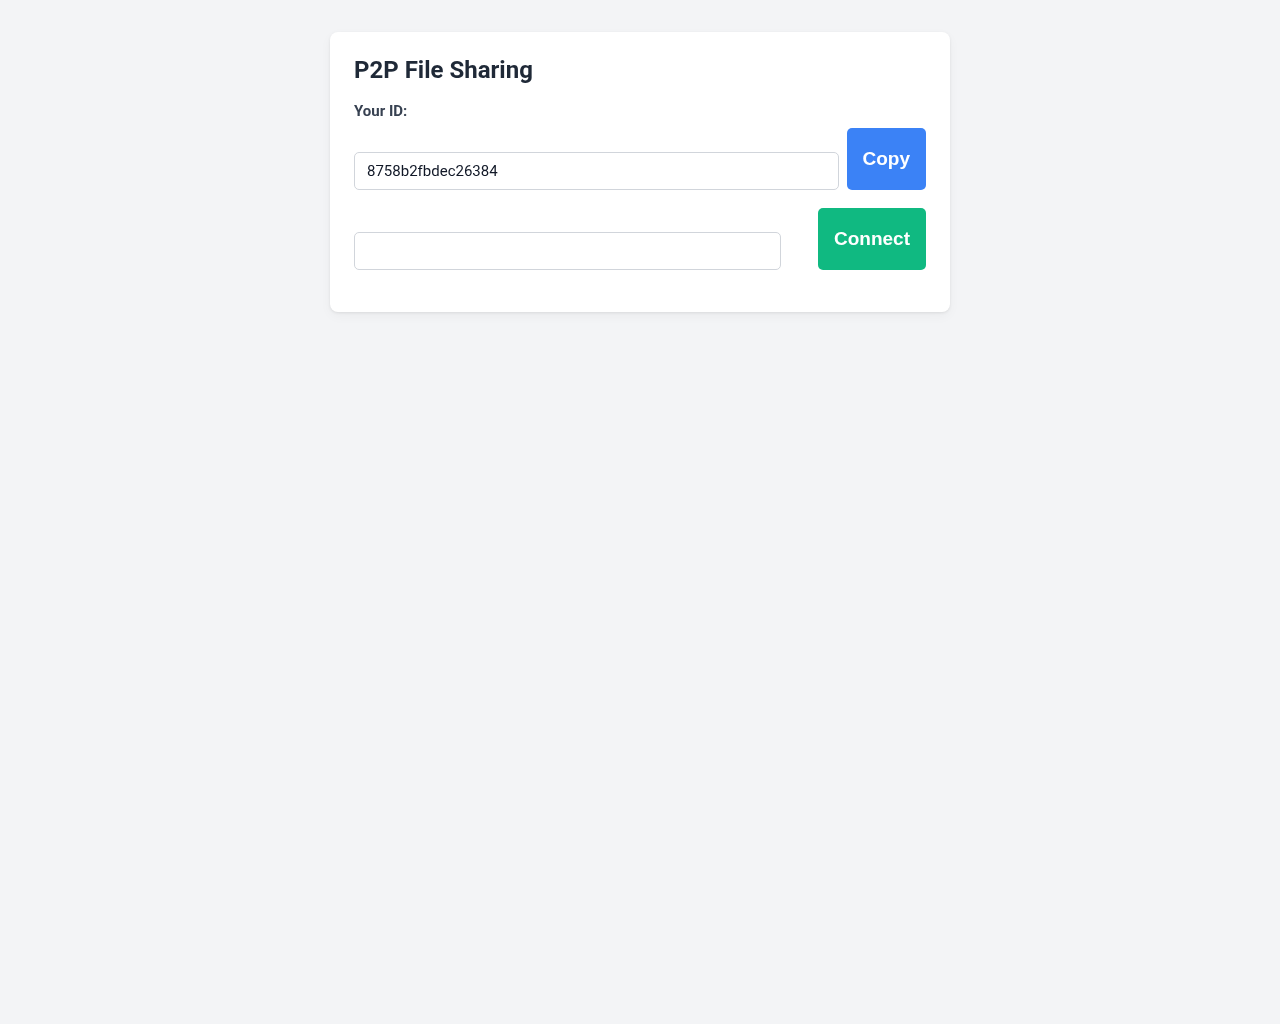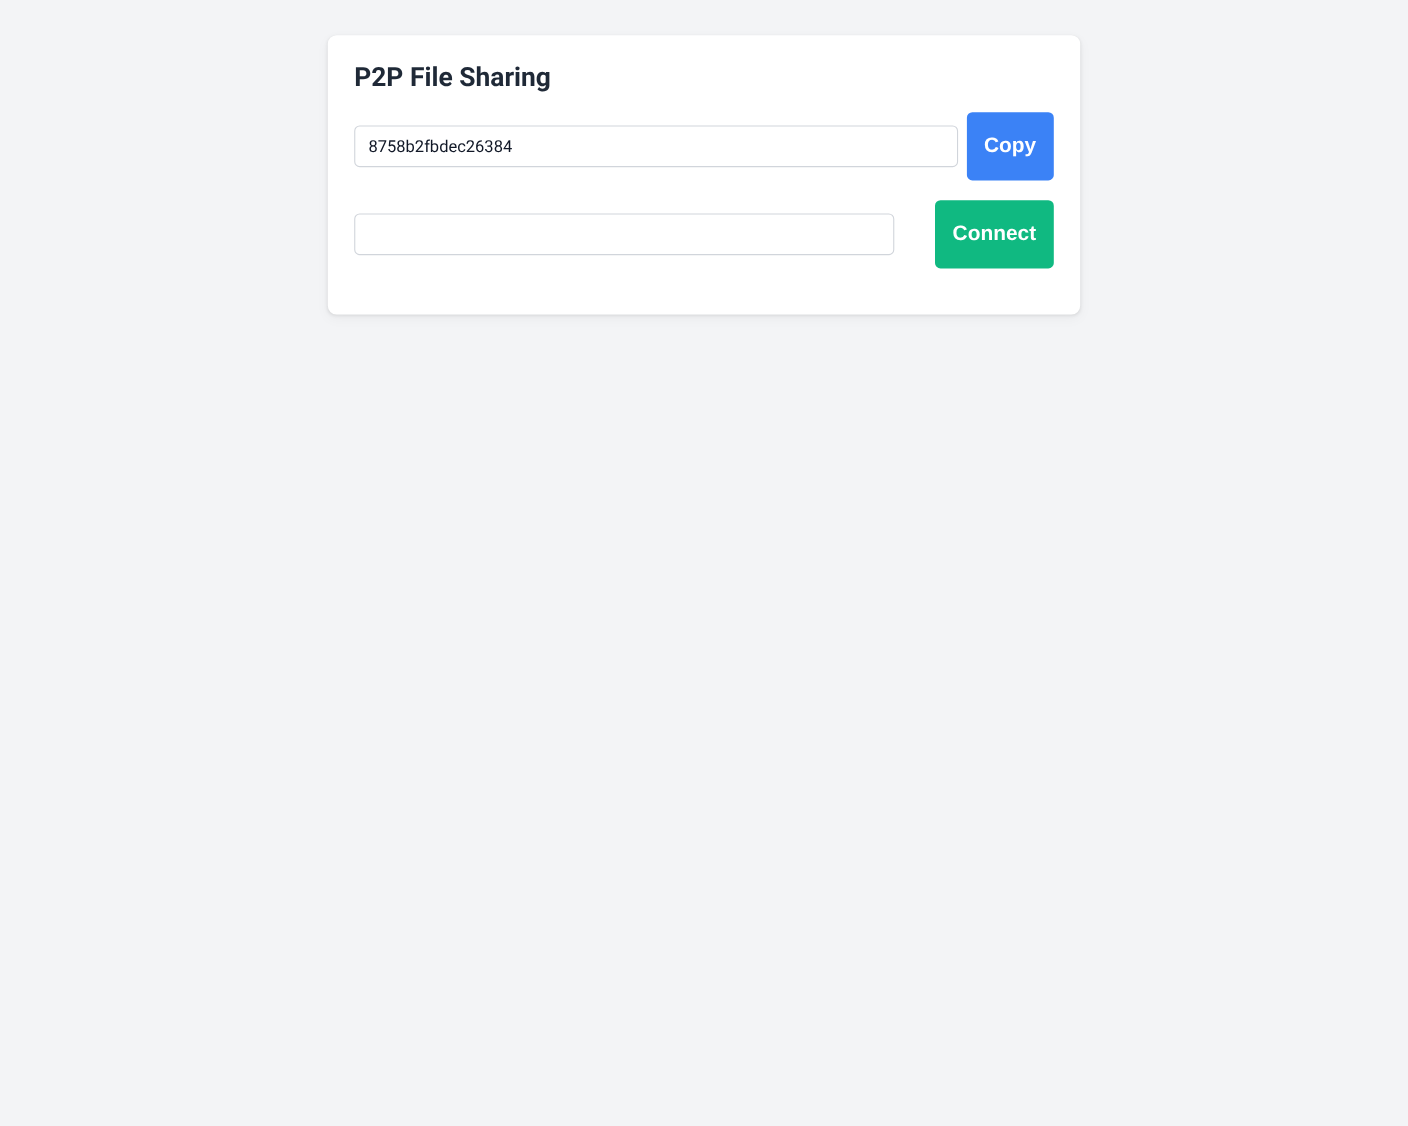--- a/index.html
+++ b/index.html
@@ -9,42 +9,42 @@
     }
     body {
       font-family: -apple-system, BlinkMacSystemFont, "Segoe UI", Roboto, "Helvetica Neue", Arial, sans-serif;
       background-color: #f3f4f6;
       width: 1280px;
       height: 1024px;
       padding-top: 32px;
     }
     .card {
       background-color: #ffffff;
-      width: 684px;
+      width: 620px;
       margin: 0 auto;
       border-radius: 8px;
       padding: 24px;
       box-shadow: 0 1px 3px rgba(0,0,0,0.08), 0 4px 12px rgba(0,0,0,0.04);
     }
     .title {
       font-size: 24px;
       font-weight: 700;
       color: #1f2937;
       margin-bottom: 18px;
     }
     .label {
       font-size: 15px;
       font-weight: 700;
       color: #374151;
       margin-bottom: 8px;
       display: block;
     }
     .row {
       display: flex;
-      align-items: center;
+      align-items: flex-end;
       gap: 8px;
       margin-bottom: 18px;
     }
     .input {
       flex: 1;
       border: 1px solid #d1d5db;
       border-radius: 5px;
       padding: 9px 12px;
       font-size: 15px;
       color: #111827;
@@ -77,20 +77,21 @@
       color: #4b5563;
       margin-top: 8px;
     }
   </style>
 </head>
 <body>
 
 <div class="card">
   <h1 class="title">P2P File Sharing</h1>
 
+  <label class="label">Your ID:</label>
   <div class="row">
     <input class="input" type="text" readonly="" value="8758b2fbdec26384" style="">
     <button class="btn btn-blue">Copy</button>
   </div>
 
   <div class="row">
     <input class="input" type="text" value="" style="">
     <button class="btn btn-green">Connect</button>
   </div>
 

